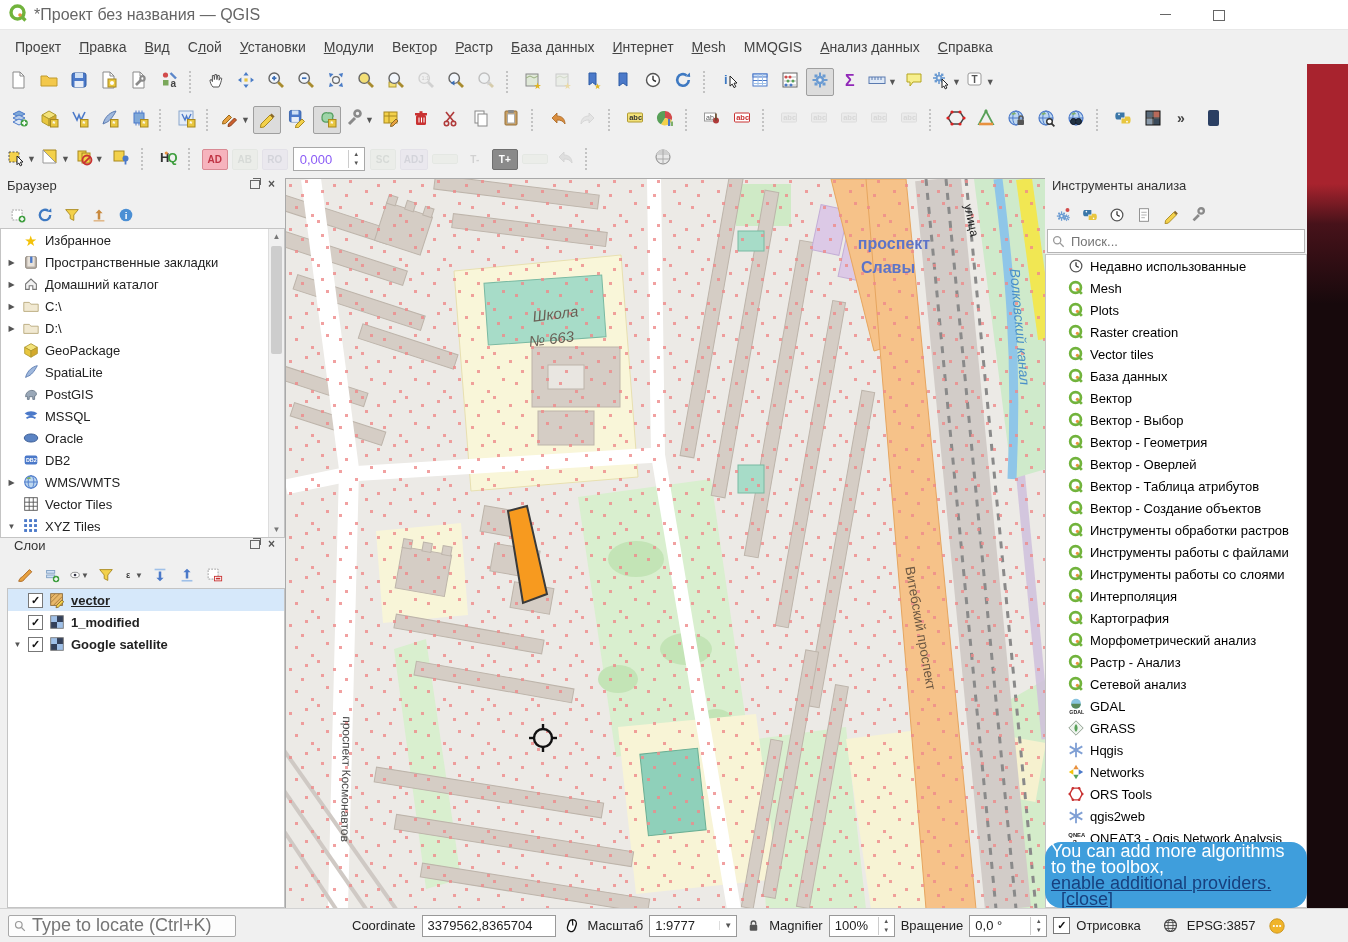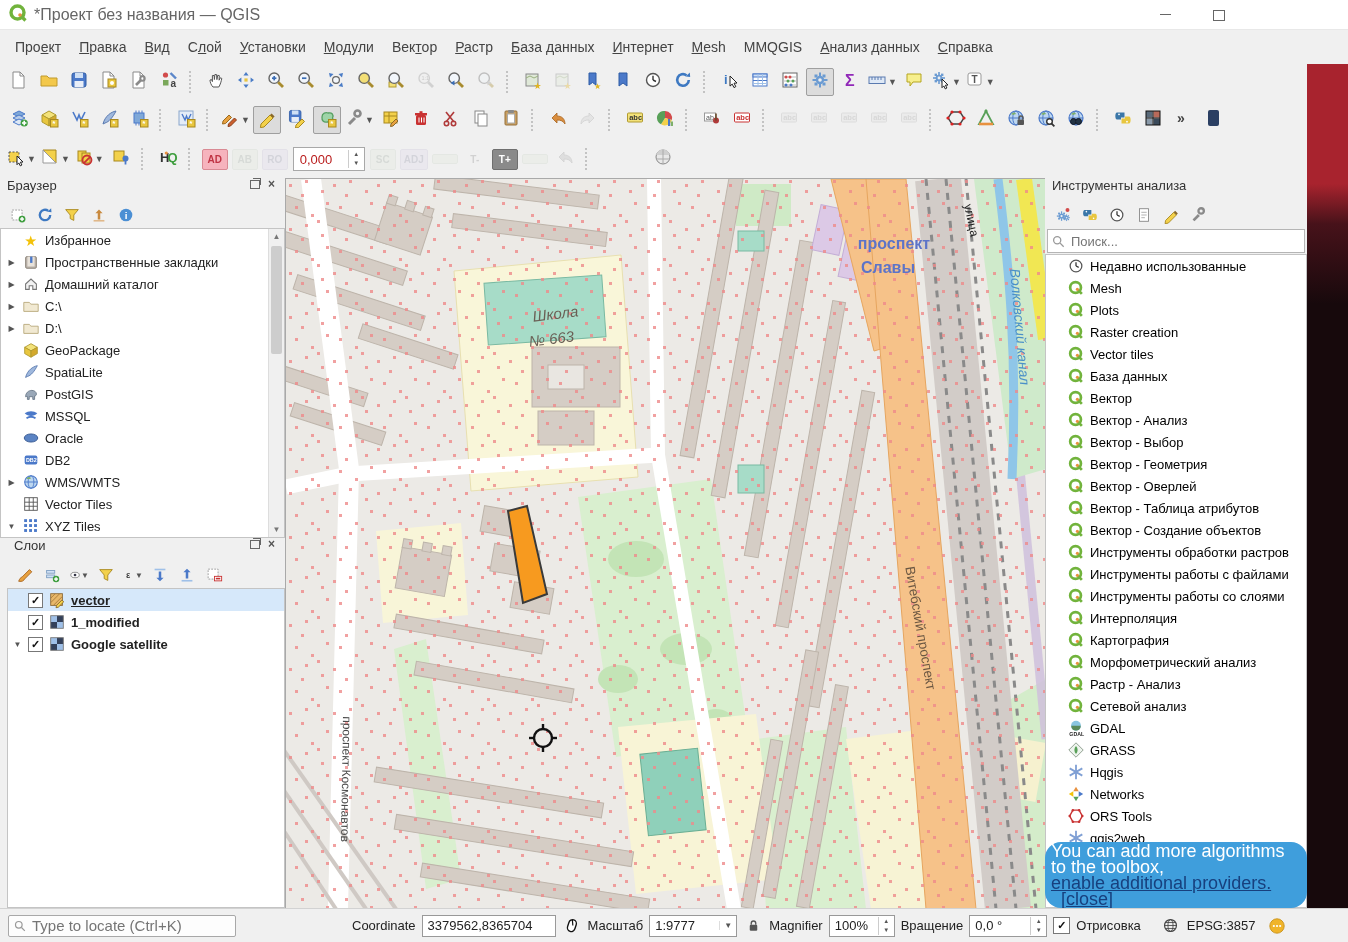--- a/index.html
+++ b/index.html
@@ -19,21 +19,21 @@
   .tbtn.disabled{opacity:.35;}
   .tbtn .dd{font-size:9px;color:#555;margin-left:1px;}
   .tb-sep{width:5px;height:22px;border-left:2px dotted #c3c3c3;margin:0 5px;}
   .tb-txt{font-size:10px;font-weight:bold;padding:4px 3px;border-radius:2px;min-width:18px;text-align:center;}
   .st-ad{background:#f6b3bd;color:#c03344;border:1px solid #d98a94;}
   .st-faintg{background:#e2eade;color:#a9b3a9;border:1px solid #d0d8cc;}
   .st-faintp{background:#dfdceb;color:#a0a0b4;border:1px solid #ccc8dc;}
   .st-plain{background:transparent;color:#9a9a9a;}
   .st-dark{background:#8a8a8a;color:#fff;border:1px solid #6f6f6f;}
   .tb-spin{display:flex;align-items:center;background:#fff;border:1px solid #a8a8a8;height:24px;width:72px;margin:0 3px;box-sizing:border-box;}
-  .tb-spin-val{flex:1;font-size:13px;padding-left:6px;color:#b91c1c;}
+  .tb-spin-val{flex:1;font-size:13px;padding-left:6px;color:#8b5cf6;}
   .spin-arrows{display:flex;flex-direction:column;border-left:1px solid #ccc;width:15px;align-items:center;}
   .spin-arrows span{font-size:6px;line-height:9px;color:#555;}
   .main{position:absolute;top:178px;left:0;width:1307px;height:730px;display:flex;}
   .left-col{width:285px;display:flex;flex-direction:column;background:#f0f0f0;}
   .panel{display:flex;flex-direction:column;box-sizing:border-box;}
   #browser-panel{height:367px;}
   #layers-panel{height:470px;margin-left:7px;}
   .panel-head{height:24px;display:flex;padding:0 7px;font-size:13px;color:#333;}
   .panel-head .ph-title{flex:1;}
   .wbtn{width:13px;height:12px;display:flex;align-items:center;justify-content:center;margin-left:4px;color:#555;}
@@ -62,21 +62,21 @@
   .map-area{width:760px;height:730px;position:relative;border:1px solid #a9a9a9;box-sizing:border-box;background:#eceae6;}
   .right-col{width:262px;background:#f0f0f0;display:flex;flex-direction:column;position:relative;}
   .search-box{height:22px;margin:1px 2px;background:#fff;border:1px solid #b5b5b5;display:flex;align-items:center;padding:0 4px;gap:4px;}
   .search-box input{border:none;outline:none;flex:1;font-size:13px;font-family:"Liberation Sans",sans-serif;color:#333;background:transparent;min-width:0;}
   .toolbox-tree{flex:1;background:#fff;border:1px solid #c4c4c4;overflow:hidden;font-size:13px;}
   .banner{position:absolute;left:0;right:0;bottom:0;background:#3f9edc;color:#fff;font-size:18px;line-height:16px;padding:1px 6px;border-radius:16px;}
   .banner a{color:#17407e;text-decoration:underline;}
   .redstrip{position:absolute;left:1307px;top:64px;width:41px;height:844px;background:linear-gradient(#a8232e 0 120px,#47121a 160px,#17090c 240px 100%);}
   .statusbar{position:absolute;left:0;bottom:0;width:1348px;height:34px;background:#f0f0f0;border-top:1px solid #d2d2d2;display:flex;align-items:center;padding:0 8px;box-sizing:border-box;font-size:13px;color:#222;gap:6px;}
   .locator{width:228px;height:22px;border:1px solid #a8a8a8;border-radius:2px;background:#fdfdfd;display:flex;align-items:center;padding:0 5px;gap:4px;box-sizing:border-box;}
-  .locator input{border:none;outline:none;flex:1;font-size:15px;color:#888;font-family:"Liberation Sans",sans-serif;background:transparent;min-width:0;}
+  .locator input{border:none;outline:none;flex:1;font-size:18px;color:#888;font-family:"Liberation Sans",sans-serif;background:transparent;min-width:0;}
   .sb-gap{width:104px;}
   .sb-label{white-space:nowrap;}
   .sb-input{height:20px;border:1px solid #999;font:13px "Liberation Sans",sans-serif;padding:0 5px;background:#fff;color:#222;}
   .sb-combo{height:22px;border:1px solid #999;background:#fff;display:flex;align-items:center;width:88px;box-sizing:border-box;}
   .sb-combo .val{flex:1;padding-left:5px;}
   .cmb-arr{font-size:8px;color:#555;padding:0 4px;border-left:1px solid #ddd;}
   .sb-spin{height:22px;border:1px solid #999;background:#fff;display:flex;align-items:center;box-sizing:border-box;}
   .sb-spin .val{flex:1;padding-left:5px;}
   .sb-ic{width:20px;height:20px;display:flex;align-items:center;justify-content:center;}
   .crs{font-size:13px;}
@@ -1324,31 +1324,20 @@
         </div>
         <div class="tree-row">
           <span class="arr "></span>
           <span class="ticon">
             <svg width="18" height="18" viewBox="0 0 20 20">
               <circle cx="9.5" cy="9.5" r="6" fill="none" stroke="#71b33c" stroke-width="3"></circle>
               <path d="M12 12 L16.5 16.5" stroke="#71b33c" stroke-width="3"></path>
               <circle cx="11.5" cy="11.5" r="1.7" fill="#e8913f"></circle>
             </svg>
           </span>
-          <span class="tlabel">Вектор - Анализ</span>
-        </div>
-        <div class="tree-row">
-          <span class="arr "></span>
-          <span class="ticon">
-            <svg width="18" height="18" viewBox="0 0 20 20">
-              <circle cx="9.5" cy="9.5" r="6" fill="none" stroke="#71b33c" stroke-width="3"></circle>
-              <path d="M12 12 L16.5 16.5" stroke="#71b33c" stroke-width="3"></path>
-              <circle cx="11.5" cy="11.5" r="1.7" fill="#e8913f"></circle>
-            </svg>
-          </span>
           <span class="tlabel">Вектор - Выбор</span>
         </div>
         <div class="tree-row">
           <span class="arr "></span>
           <span class="ticon">
             <svg width="18" height="18" viewBox="0 0 20 20">
               <circle cx="9.5" cy="9.5" r="6" fill="none" stroke="#71b33c" stroke-width="3"></circle>
               <path d="M12 12 L16.5 16.5" stroke="#71b33c" stroke-width="3"></path>
               <circle cx="11.5" cy="11.5" r="1.7" fill="#e8913f"></circle>
             </svg>

